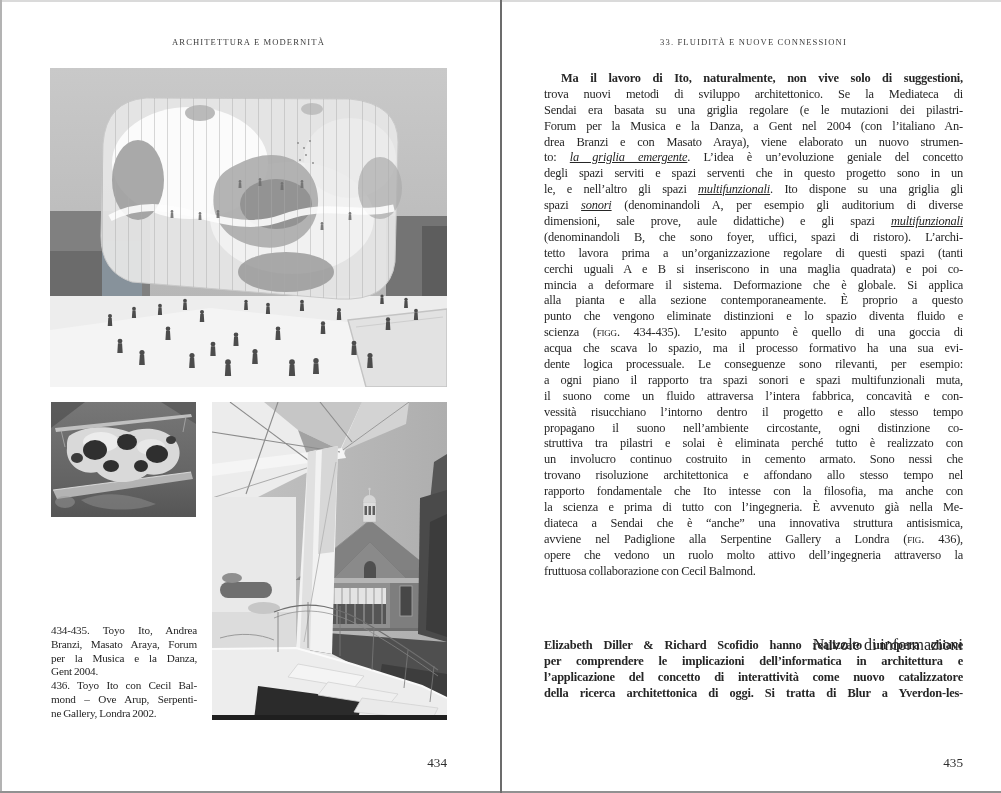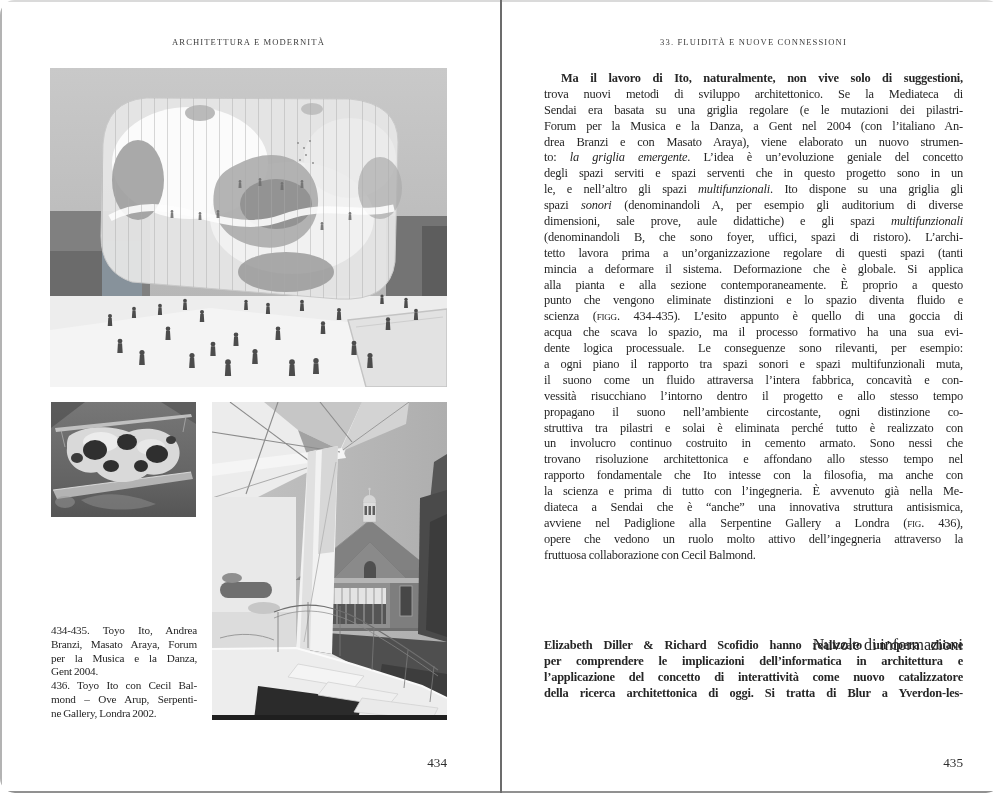--- a/index.html
+++ b/index.html
@@ -1,17 +1,17 @@
 <!DOCTYPE html>
 <html><head>
 <meta charset="utf-8">
 <style>
   html,body{margin:0;padding:0;background:#fff;}
   .spread{position:relative;width:1001px;height:793px;background:#ffffff;overflow:hidden;
-          font-family:"Liberation Serif","DejaVu Serif",serif;color:#262626;border-radius:15px;}
+          font-family:"Liberation Serif","DejaVu Serif",serif;color:#262626;}
   .edge-top{position:absolute;top:0;left:0;width:1001px;height:2px;background:#dadada;}
   .edge-left{position:absolute;top:0;left:0;width:2px;height:793px;background:#b3b3b3;}
   .edge-bottom{position:absolute;bottom:0;left:0;width:1001px;height:2px;background:#919191;}
   .spine{position:absolute;top:0;left:500px;width:2px;height:793px;background:#6c6c6c;}
   .running-head{position:absolute;top:37px;font-size:8.6px;letter-spacing:1.1px;color:#3c3c3c;
                 text-align:center;white-space:nowrap;}
   .rh-left{left:50px;width:397px;}
   .rh-right{left:544px;width:419px;text-align:center;}
   .pagenum{position:absolute;top:755px;font-size:13.2px;color:#2e2e2e;text-align:right;}
   .pn-left{left:50px;width:397px;}
@@ -21,21 +21,21 @@
   .fig-small{left:51px;top:402px;width:145px;height:115px;}
   .fig-tall{left:212px;top:402px;width:235px;height:318px;}
   figure svg{display:block;width:100%;height:100%;}
   .para{position:absolute;left:544px;width:419px;}
   .para1{top:71px;}
   .para2{top:638px;font-weight:bold;}
   .tl{height:15.9px;line-height:15.9px;font-size:12.4px;letter-spacing:-0.2px;word-spacing:-0.4px;
       text-align:justify;text-align-last:justify;overflow:hidden;}
   .tl.last{text-align-last:left;}
   .tl.ind{padding-left:17px;font-weight:bold;}
-  .tl .i{font-style:italic;}
+  .tl .i{font-style:italic;text-decoration:underline;}
   .tl .sc{font-variant:small-caps;}
   .section-heading{position:absolute;left:544px;width:419px;top:636px;margin:0;font-size:16px;
                    font-weight:400;text-align:right;color:#242424;}
   .caption{position:absolute;left:51px;top:624px;width:146px;}
   .caption .tl{height:13.8px;line-height:13.8px;font-size:11.2px;letter-spacing:-0.2px;word-spacing:-0.6px;}
 </style>
 </head>
 <body>
 
 <div class="spread">
@@ -297,20 +297,21 @@
         <div class="tl"><span>Sendai era basata su una griglia regolare (e le mutazioni dei pilastri-</span></div>
         <div class="tl"><span>Forum per la Musica e la Danza, a Gent nel 2004 (con l’italiano An-</span></div>
         <div class="tl"><span>drea Branzi e con Masato Araya), viene elaborato un nuovo strumen-</span></div>
         <div class="tl"><span>to: </span><span class="i">la griglia emergente</span><span>. L’idea è un’evoluzione geniale del concetto</span></div>
         <div class="tl"><span>degli spazi serviti e spazi serventi che in questo progetto sono in un</span></div>
         <div class="tl"><span>le, e nell’altro gli spazi </span><span class="i">multifunzionali</span><span>. Ito dispone su una griglia gli</span></div>
         <div class="tl"><span>spazi </span><span class="i">sonori</span><span> (denominandoli A, per esempio gli auditorium di diverse</span></div>
         <div class="tl"><span>dimensioni, sale prove, aule didattiche) e gli spazi </span><span class="i">multifunzionali</span></div>
         <div class="tl"><span>(denominandoli B, che sono foyer, uffici, spazi di ristoro). L’archi-</span></div>
         <div class="tl"><span>tetto lavora prima a un’organizzazione regolare di questi spazi (tanti</span></div>
+        <div class="tl"><span>cerchi uguali A e B si inseriscono in una maglia quadrata) e poi co-</span></div>
         <div class="tl"><span>mincia a deformare il sistema. Deformazione che è globale. Si applica</span></div>
         <div class="tl"><span>alla pianta e alla sezione contemporaneamente. È proprio a questo</span></div>
         <div class="tl"><span>punto che vengono eliminate distinzioni e lo spazio diventa fluido e</span></div>
         <div class="tl"><span>scienza (</span><span class="sc">figg.</span><span> 434-435). L’esito appunto è quello di una goccia di</span></div>
         <div class="tl"><span>acqua che scava lo spazio, ma il processo formativo ha una sua evi-</span></div>
         <div class="tl"><span>dente logica processuale. Le conseguenze sono rilevanti, per esempio:</span></div>
         <div class="tl"><span>a ogni piano il rapporto tra spazi sonori e spazi multifunzionali muta,</span></div>
         <div class="tl"><span>il suono come un fluido attraversa l’intera fabbrica, concavità e con-</span></div>
         <div class="tl"><span>vessità risucchiano l’intorno dentro il progetto e allo stesso tempo</span></div>
         <div class="tl"><span>propagano il suono nell’ambiente circostante, ogni distinzione co-</span></div>

